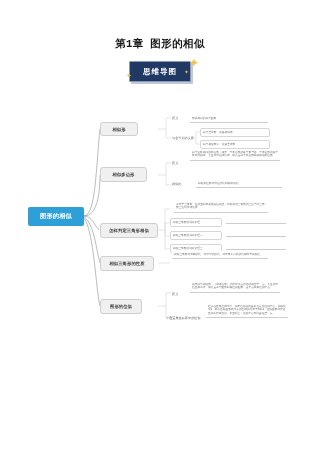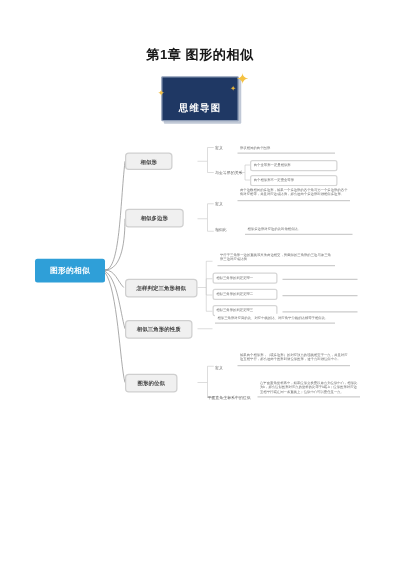--- a/index.html
+++ b/index.html
@@ -6,29 +6,29 @@
   body{
     width:320px;height:453px;background:#ffffff;overflow:hidden;
     font-family:"Liberation Sans","DejaVu Sans",sans-serif;
     -webkit-font-smoothing:antialiased;
   }
   .page{position:relative;width:320px;height:453px;}
 
   
   .chapter-title{
     position:absolute;left:0;top:37px;width:320px;text-align:center;
-    font-family:Liberation Sans, sans-serif;
+    font-family:Liberation Mono, monospace;
     font-weight:bold;font-size:10.5px;color:#181818;letter-spacing:.4px;
   }
   .badge-wrap{position:absolute;left:0;top:58px;width:320px;height:24px;}
   .badge{
     position:absolute;left:50%;top:3px;transform:translateX(-50%);
     background:#1f3864;border:1px solid #8c9bb5;
     box-shadow:2px 2px 0 rgba(140,155,181,.55);
-    padding:20px 13px 4px 13px;border-radius:1px;
+    padding:5px 13px 4px 13px;border-radius:1px;
     font-size:7.5px;font-weight:bold;color:#ffffff;letter-spacing:1px;
     white-space:nowrap;
   }
   .star{position:absolute;color:#f2b731;line-height:1;}
   .star.s1{left:189px;top:57px;font-size:12px;color:#f5c242;}
   .star.s2{left:126px;top:72px;font-size:7px;color:#f3c14a;}
   .star.s3{left:184px;top:69px;font-size:6px;color:#e8b53c;}
 
   
   .map{position:absolute;left:0;top:105px;width:320px;height:225px;}

